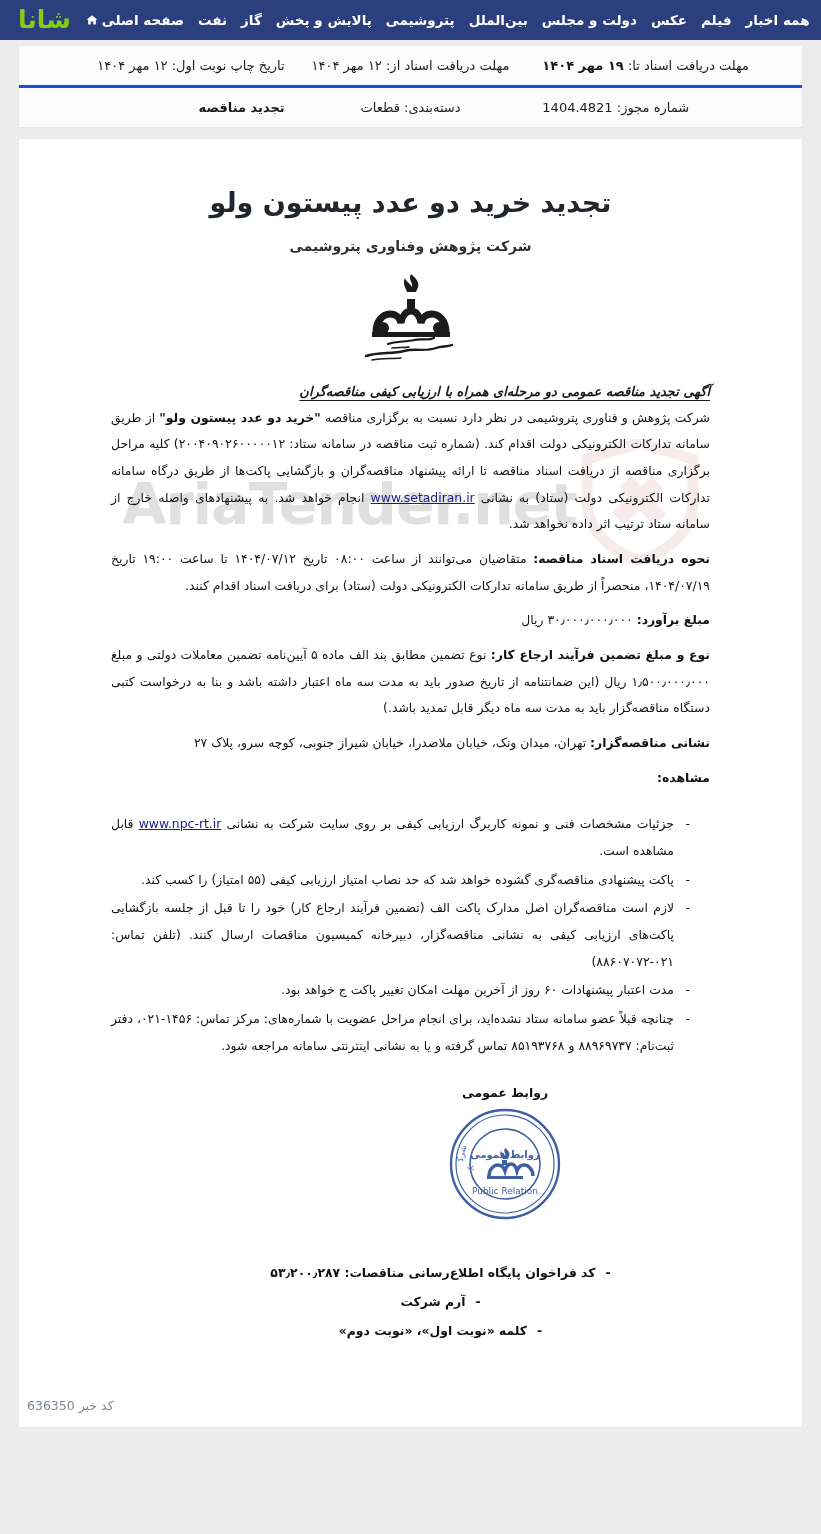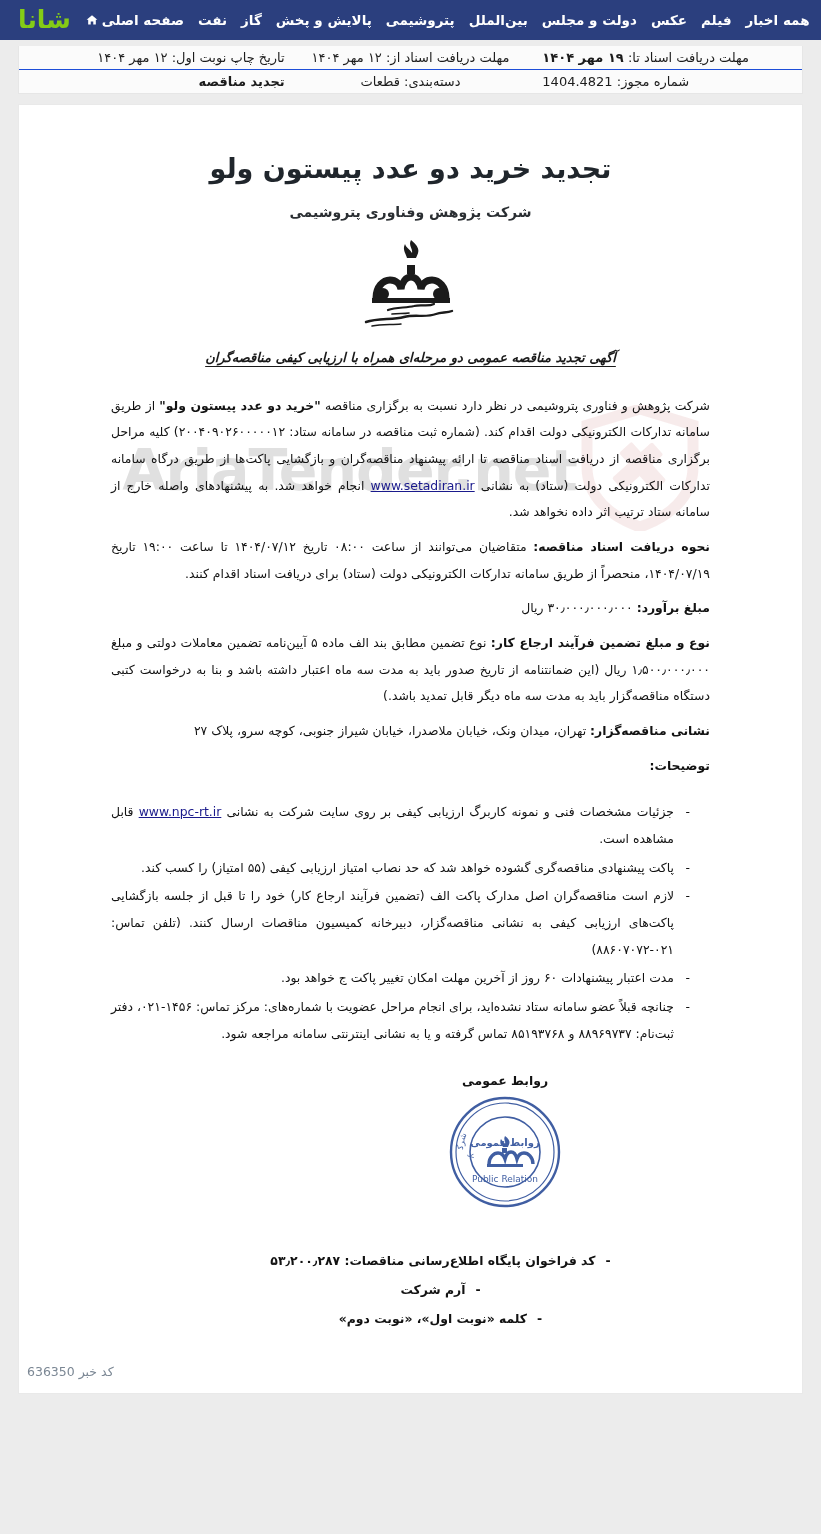--- a/index.html
+++ b/index.html
@@ -72,26 +72,26 @@
   }
   .info-card {
     background: #fbfbfb;
     border: 1px solid #e6e6e6;
     border-top: none;
   }
   .info-row {
     display: flex;
     flex-direction: row-reverse;
     align-items: center;
-    padding: 4px 14px;
+    padding: 12px 14px;
     font-size: 13px;
     color: #1c1c1c;
   }
   .info-row.second {
-    border-top: 1px solid #1d4ed8;
+    border-top: 3px solid #1d4ed8;
     background: #fbfbfb;
   }
   .info-cell { flex: 1 1 33.33%; white-space: nowrap; }
   .info-cell.c1 { text-align: right; }
   .info-cell.c2 { text-align: center; }
   .info-cell.c3 { text-align: left; padding-left: 6px; }
   .info-strong { font-weight: bold; }
   .badge-type { font-weight: bold; color: #1c1c1c; }
 
   
@@ -151,28 +151,27 @@
     margin-top: 14px;
     direction: rtl;
     text-align: justify;
   }
   .npc-logo {
     display: flex;
     justify-content: center;
     margin: 16px 0 18px 0;
   }
   .doc-title {
-    text-align: center;
     font-size: 13px;
     font-weight: bold;
     font-style: italic;
     color: #1a1a1a;
     text-decoration: underline;
     text-underline-offset: 4px;
-    margin: 10px 0 28px 0;
+    margin: 10px 0 6px 0;
   }
   .p {
     font-size: 12.4px;
     color: #121212;
     line-height: 2.15;
     margin: 0 0 8px 0;
     text-align: justify;
   }
   .p b { font-weight: bold; }
   .lnk { color: #1a1a8c; text-decoration: underline; direction: ltr; unicode-bidi: embed; }
@@ -369,21 +368,21 @@
 
       <p class="p">
         <b>نوع و مبلغ تضمین فرآیند ارجاع کار:</b><span> نوع تضمین مطابق بند الف ماده ۵ آیین‌نامه تضمین معاملات دولتی و مبلغ ۱٫۵۰۰٫۰۰۰٫۰۰۰ ریال (این ضمانتنامه از تاریخ صدور باید به مدت سه ماه اعتبار داشته باشد و بنا به درخواست کتبی دستگاه مناقصه‌گزار باید به مدت سه ماه دیگر قابل تمدید باشد.)</span>
       </p>
 
       <p class="p">
         <b>نشانی مناقصه‌گزار:</b><span> تهران، میدان ونک، خیابان ملاصدرا، خیابان شیراز جنوبی، کوچه سرو، پلاک ۲۷</span>
       </p>
 
       <p class="p">
-        <b>توضیحات:</b>
+        <b>مشاهده:</b>
       </p>
 
       <ul class="dash">
         <li><span>جزئیات مشخصات فنی و نمونه کاربرگ ارزیابی کیفی بر روی سایت شرکت به نشانی </span><a class="lnk" href="#">www.npc-rt.ir</a><span> قابل مشاهده است.</span></li>
         <li><span>پاکت پیشنهادی مناقصه‌گری گشوده خواهد شد که حد نصاب امتیاز ارزیابی کیفی (۵۵ امتیاز) را کسب کند.</span></li>
         <li><span>لازم است مناقصه‌گران اصل مدارک پاکت الف (تضمین فرآیند ارجاع کار) خود را تا قبل از جلسه بازگشایی پاکت‌های ارزیابی کیفی به نشانی مناقصه‌گزار، دبیرخانه کمیسیون مناقصات ارسال کنند. (تلفن تماس: ۰۲۱-۸۸۶۰۷۰۷۲)</span></li>
         <li><span>مدت اعتبار پیشنهادات ۶۰ روز از آخرین مهلت امکان تغییر پاکت ج خواهد بود.</span></li>
         <li><span>چنانچه قبلاً عضو سامانه ستاد نشده‌اید، برای انجام مراحل عضویت با شماره‌های: مرکز تماس: ۱۴۵۶-۰۲۱، دفتر ثبت‌نام: ۸۸۹۶۹۷۳۷ و ۸۵۱۹۳۷۶۸ تماس گرفته و یا به نشانی اینترنتی سامانه مراجعه شود.</span></li>
       </ul>
 

